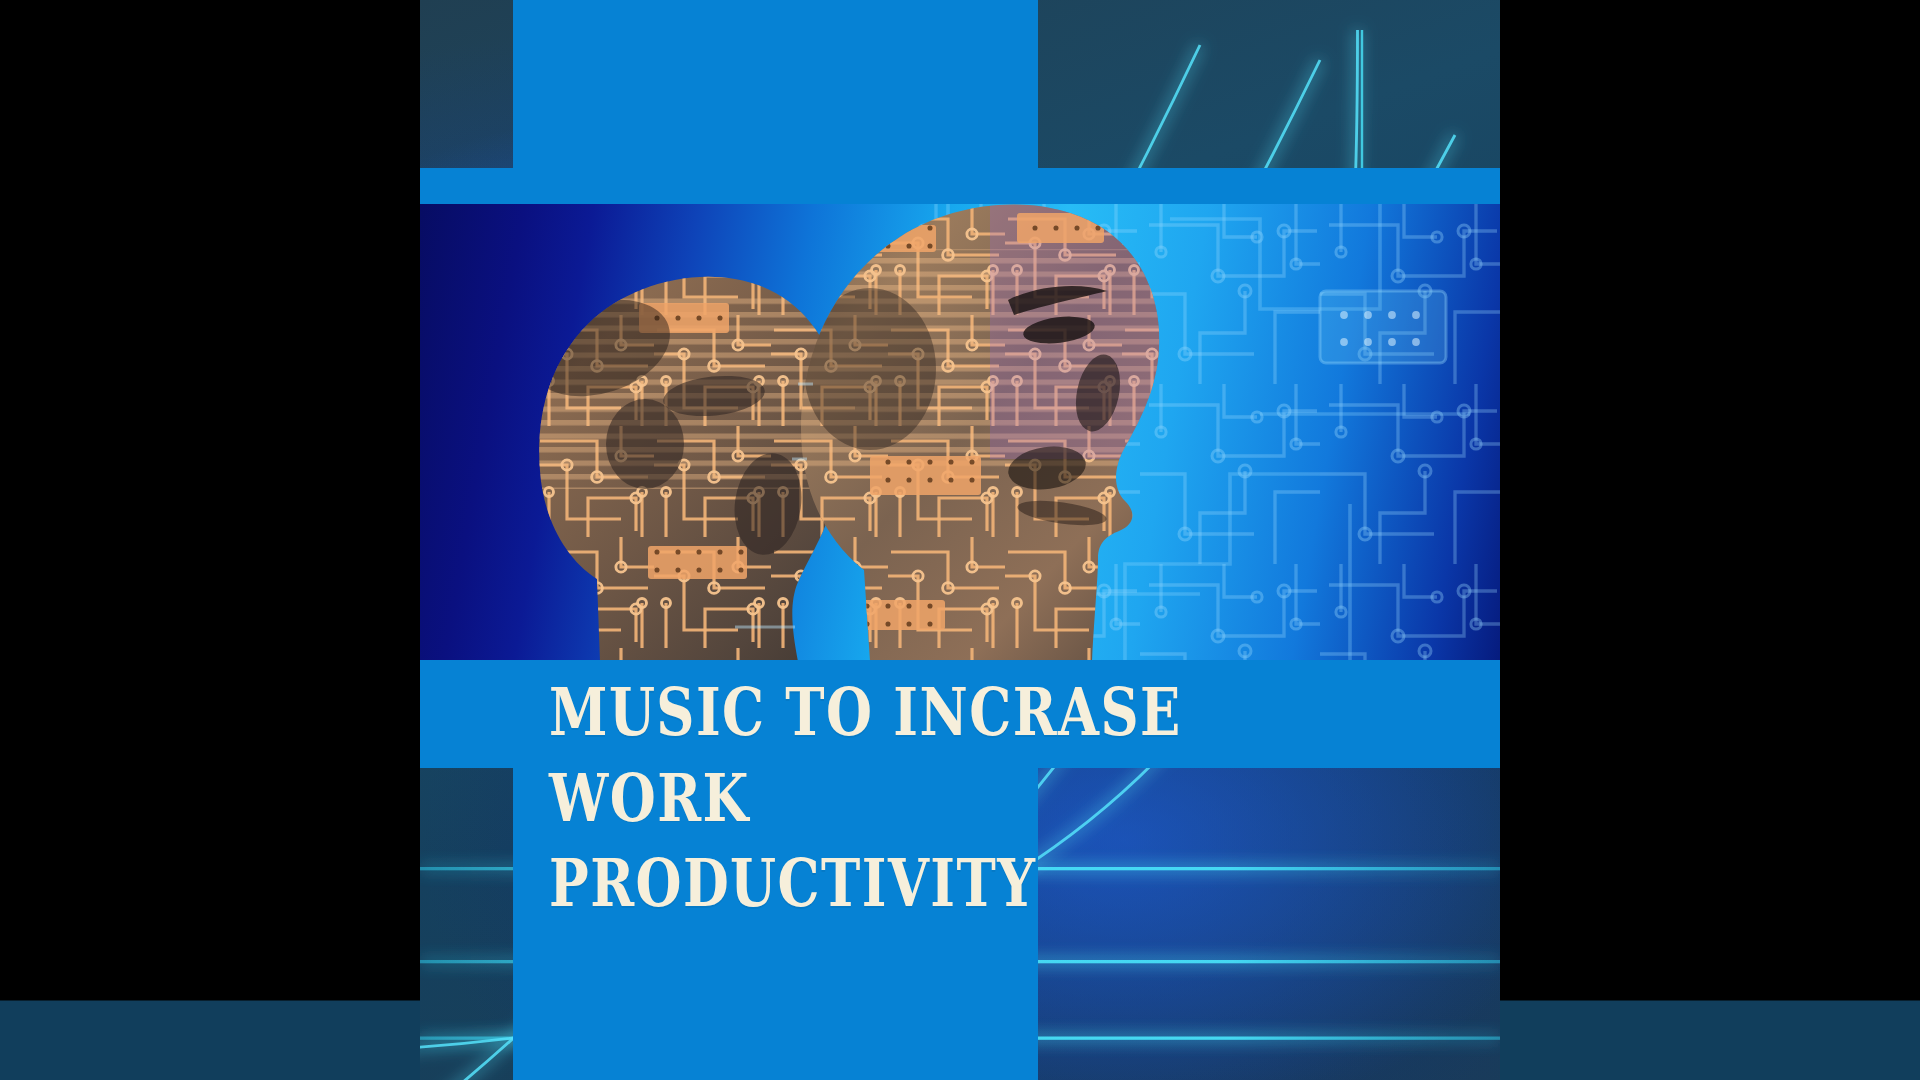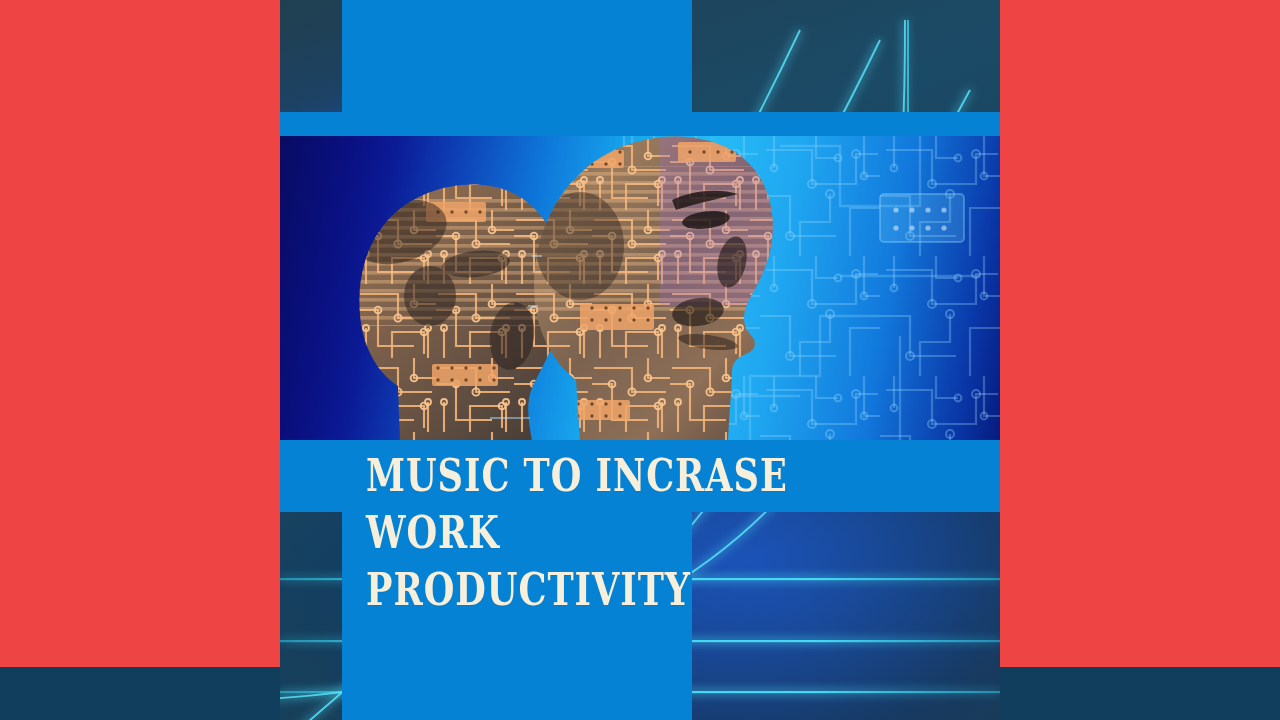--- a/index.html
+++ b/index.html
@@ -10,21 +10,21 @@
     overflow: hidden;
     background: #113E5C;
     font-family: "Liberation Serif", "DejaVu Serif", serif;
   }
 
   
   #stage {
     position: relative;
     width: 1280px;
     height: 667px;
-    background: #ef4444;
+    background: #000000;
   }
 
   
   .bg-panel {
     position: absolute;
     left: 280px;
     top: 0;
     width: 720px;
     height: 720px;
     overflow: hidden;

